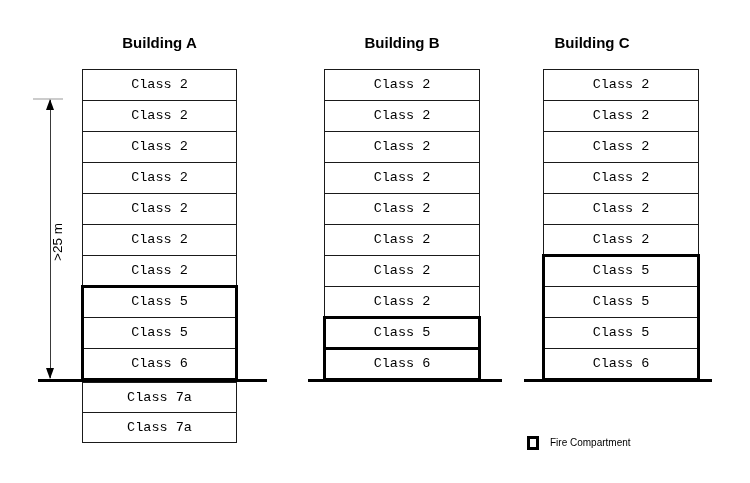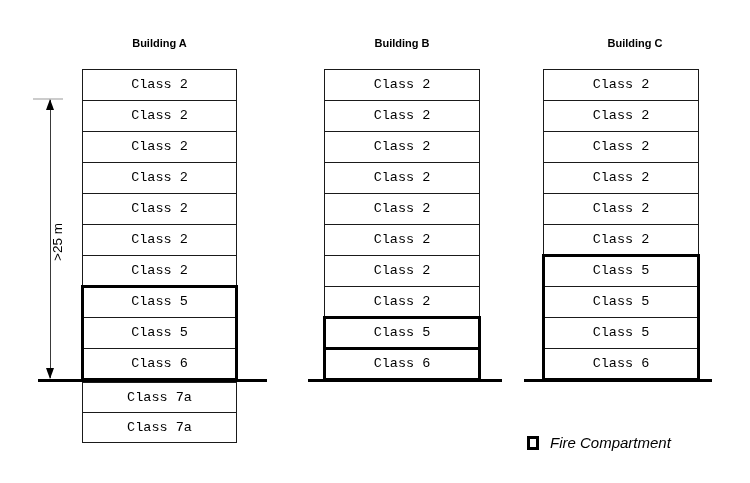--- a/index.html
+++ b/index.html
@@ -7,21 +7,21 @@
     position:relative;
     width:750px;height:483px;
     background:#ffffff;
     font-family:"Liberation Sans", sans-serif;
     color:#000;
     overflow:hidden;
   }
   .building-title{
     position:absolute;
     top:35px;height:16px;
-    font-size:11px;font-weight:bold;
+    font-size:15px;font-weight:bold;
     text-align:center;line-height:16px;
     white-space:nowrap;
   }
   .floor{
     position:absolute;
     box-sizing:border-box;
     border:1px solid #1a1a1a;
     background:#ffffff;
     text-align:center;
     font-size:13.5px;
@@ -85,24 +85,23 @@
     display:flex;align-items:center;
   }
   .legend-swatch{
     box-sizing:border-box;
     width:12px;height:14px;
     border:3px solid #000000;
     background:#ffffff;
     margin-right:11px;
   }
   .legend-label{
-    font-size:15px;
+    font-size:10px;
     line-height:16px;
     white-space:nowrap;
-    font-style:italic;
   }
 </style>
 </head>
 <body>
 
 <div id="canvas">
 
   <div id="buildings">
       <div>
         <div class="building-title" style="left: 52px; width: 215px;">Building A</div>
@@ -131,21 +130,21 @@
         <div class="floor" style="left: 324px; width: 156px; top: 224px; height: 32px;">Class 2</div>
         <div class="floor" style="left: 324px; width: 156px; top: 255px; height: 32px;">Class 2</div>
         <div class="floor" style="left: 324px; width: 156px; top: 286px; height: 32px;">Class 2</div>
         <div class="floor" style="left: 324px; width: 156px; top: 317px; height: 32px;">Class 5</div>
         <div class="floor" style="left: 324px; width: 156px; top: 348px; height: 32px;">Class 6</div>
         <div class="compartment" style="left: 323px; width: 158px; top: 316px; height: 34px;"></div>
         <div class="compartment" style="left: 323px; width: 158px; top: 347px; height: 34px;"></div>
         <div class="ground" style="left: 308px; width: 194px; top: 379px;"></div>
       </div>
       <div>
-        <div class="building-title" style="left: 527px; width: 216px;">Building C</div>
+        <div class="building-title" style="left: 484px; width: 216px;">Building C</div>
         <div class="floor" style="left: 543px; width: 156px; top: 69px; height: 32px;">Class 2</div>
         <div class="floor" style="left: 543px; width: 156px; top: 100px; height: 32px;">Class 2</div>
         <div class="floor" style="left: 543px; width: 156px; top: 131px; height: 32px;">Class 2</div>
         <div class="floor" style="left: 543px; width: 156px; top: 162px; height: 32px;">Class 2</div>
         <div class="floor" style="left: 543px; width: 156px; top: 193px; height: 32px;">Class 2</div>
         <div class="floor" style="left: 543px; width: 156px; top: 224px; height: 32px;">Class 2</div>
         <div class="floor" style="left: 543px; width: 156px; top: 255px; height: 32px;">Class 5</div>
         <div class="floor" style="left: 543px; width: 156px; top: 286px; height: 32px;">Class 5</div>
         <div class="floor" style="left: 543px; width: 156px; top: 317px; height: 32px;">Class 5</div>
         <div class="floor" style="left: 543px; width: 156px; top: 348px; height: 32px;">Class 6</div>

